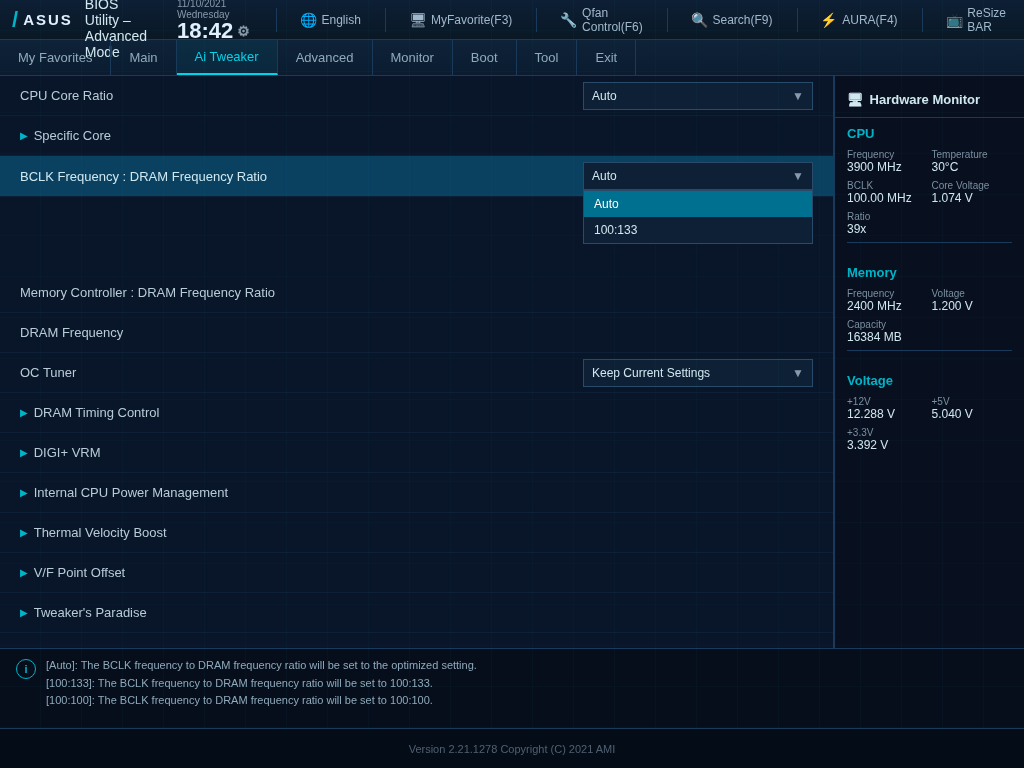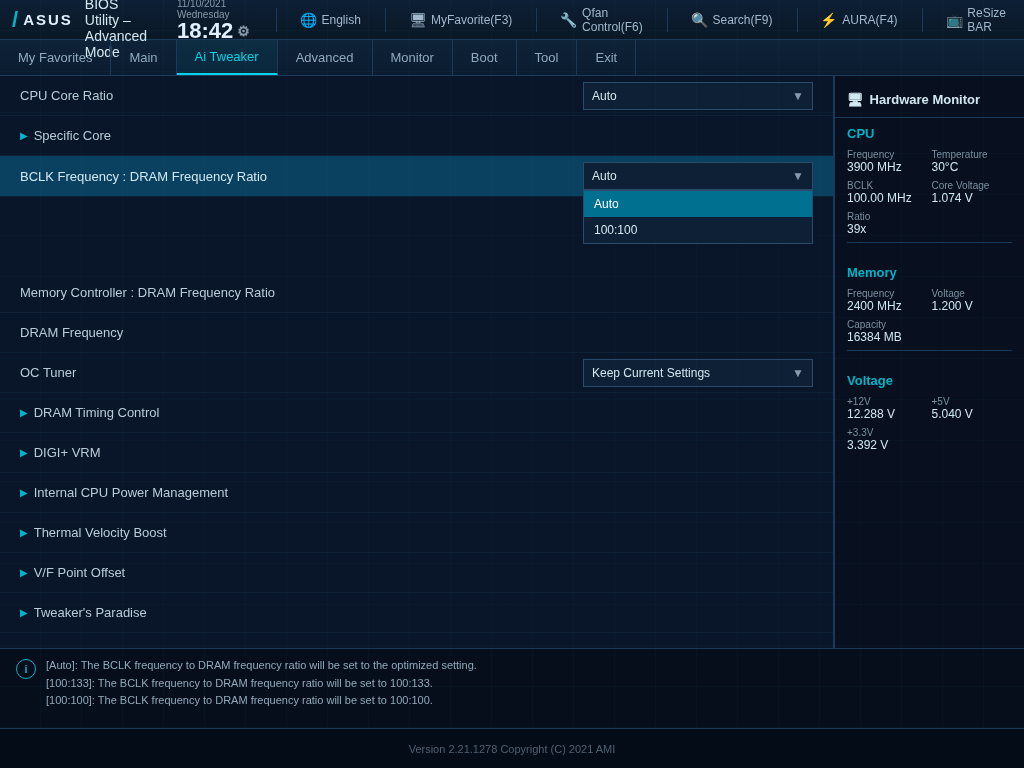--- a/index.html
+++ b/index.html
@@ -377,21 +377,21 @@
       <div style="display:flex;align-items:center;padding:0 20px;height:40px;">
         <div style="flex:1;font-size:13px;color:#d0e8f0;">BCLK Frequency : DRAM Frequency Ratio</div>
         <div style="width:230px;position:relative;">
           <div style="width:230px;height:28px;background:#0e2035;border:1px solid #2a4a6a;color:#d0e8f0;font-size:12px;padding:0 8px;display:flex;align-items:center;justify-content:space-between;cursor:pointer;">
             <span>Auto</span>
             <span style="color:#8899aa">▼</span>
           </div>
 
           <div style="position:absolute;top:28px;left:0;width:230px;background:#0e2035;border:1px solid #2a4a6a;z-index:100;">
             <div style="padding:6px 10px;font-size:12px;color:#ffffff;background:#007090;cursor:pointer;">Auto</div>
-            <div style="padding:6px 10px;font-size:12px;color:#d0e8f0;cursor:pointer;">100:100</div>
+            <div style="padding:6px 10px;font-size:12px;color:#d0e8f0;cursor:pointer;">100:133</div>
           </div>
         </div>
       </div>
     </div>
 
     <div style="height:76px;background:transparent;"></div>
 
     <div class="setting-row">
       <div class="row-label">Memory Controller : DRAM Frequency Ratio</div>
     </div>

